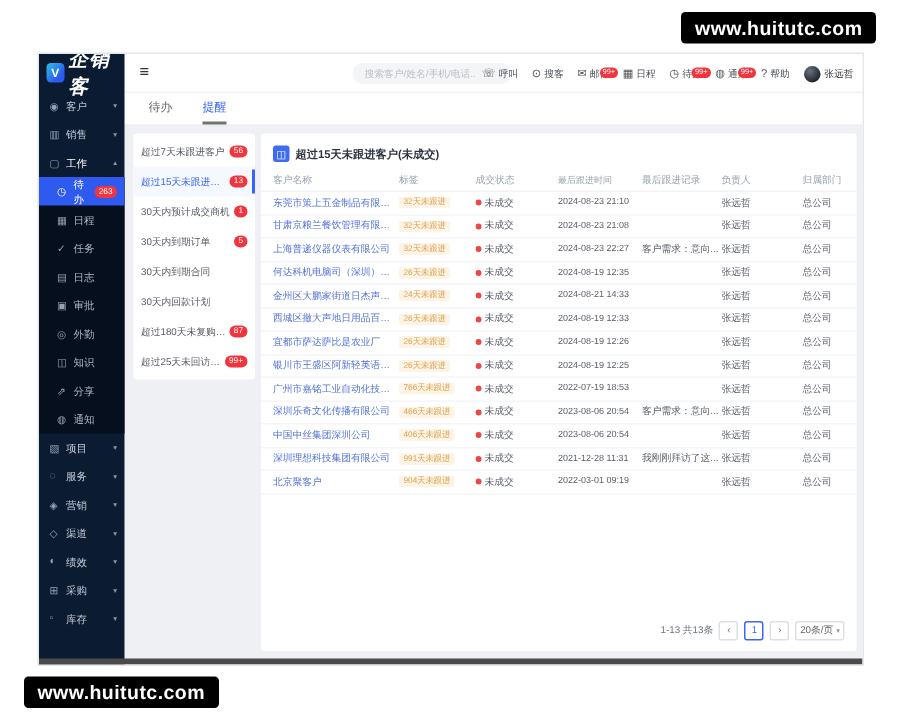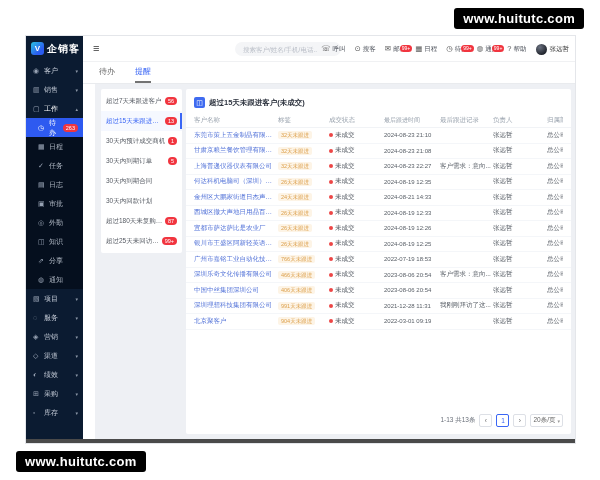--- a/index.html
+++ b/index.html
@@ -19,21 +19,21 @@
   .app-bottom-bar { position:absolute; left:0; right:0; bottom:0; height:4px;
          background:#4a4a4a; z-index:9; }
 
   
   .sidebar { position:absolute; left:0; top:0; bottom:0; width:57px;
              background:#0b1b31; z-index:2; }
   .logo-row { height:25px; display:flex; align-items:center; gap:3px; padding-left:5px; }
   .logo-mark { width:13px; height:13px; border-radius:3px; color:#fff;
     background:linear-gradient(135deg,#2bc3e2 0%,#2b5cf0 70%);
     font-size:8px; font-weight:bold; display:flex; align-items:center; justify-content:center; }
-  .logo-text { color:#fff; font-size:10px; font-weight:bold; letter-spacing:1px; }
+  .logo-text { color:#fff; font-size:13px; font-weight:bold; letter-spacing:1px;font-style:italic; }
   .sb-item { height:19px; display:flex; align-items:center; gap:3px;
     padding:0 5px 0 7px; font-size:7px; color:#c3cad6; cursor:pointer; position:relative; }
   .sb-item .glyph { font-size:7px; width:8px; color:#97a2b3; flex:0 0 auto; }
   .sb-item .chev { margin-left:auto; font-size:5px; color:#8d98a8; }
   .sb-item.parent-active { color:#fff; }
   .sb-sub { background:#050f1e; }
   .sb-sub .sb-item { padding-left:12px; color:#aeb6c2; }
   .sb-sub .sb-item.selected { background:#2e5af0; color:#fff; }
   .sb-sub .sb-item.selected .glyph { color:#fff; }
   .badge-red { margin-left:auto; background:#f1353f; color:#fff; font-size:5.5px;
@@ -59,21 +59,21 @@
   .avatar { width:11px; height:11px; border-radius:50%;
     background:radial-gradient(circle at 35% 30%,#6a7180 0%,#23272f 70%); }
 
   
   .tabsrow { position:absolute; left:57px; top:26px; right:0; height:22px;
              background:#fff; border-bottom:1px solid #e9ebee; }
   .tab { position:absolute; top:4px; font-size:8px; color:#666; padding-bottom:4px; cursor:pointer; }
   .tab.active { color:#3a66f5; border-bottom:2px solid #737373; }
 
   
-  .content { position:absolute; left:57px; top:48px; right:0; bottom:0; background:#eef0f4;margin-left:12px; }
+  .content { position:absolute; left:57px; top:48px; right:0; bottom:0; background:#eef0f4; }
 
   .panel { position:absolute; left:6px; top:5px; width:81px; height:164px;
            background:#fff; border-radius:2px; padding-top:2px; overflow:hidden; }
   .p-item { position:relative; height:20px; display:flex; align-items:center;
             padding:0 5px; font-size:6.5px; color:#565b63; cursor:pointer; }
   .p-item .pi-label { white-space:nowrap; overflow:hidden; text-overflow:ellipsis; max-width:60px; }
   .p-item.selected { color:#3a66f5; background:#f5f8ff; }
   .p-item.selected::after { content:""; position:absolute; right:0; top:2px; bottom:2px;
     width:2px; background:#3a66f5; }
 

